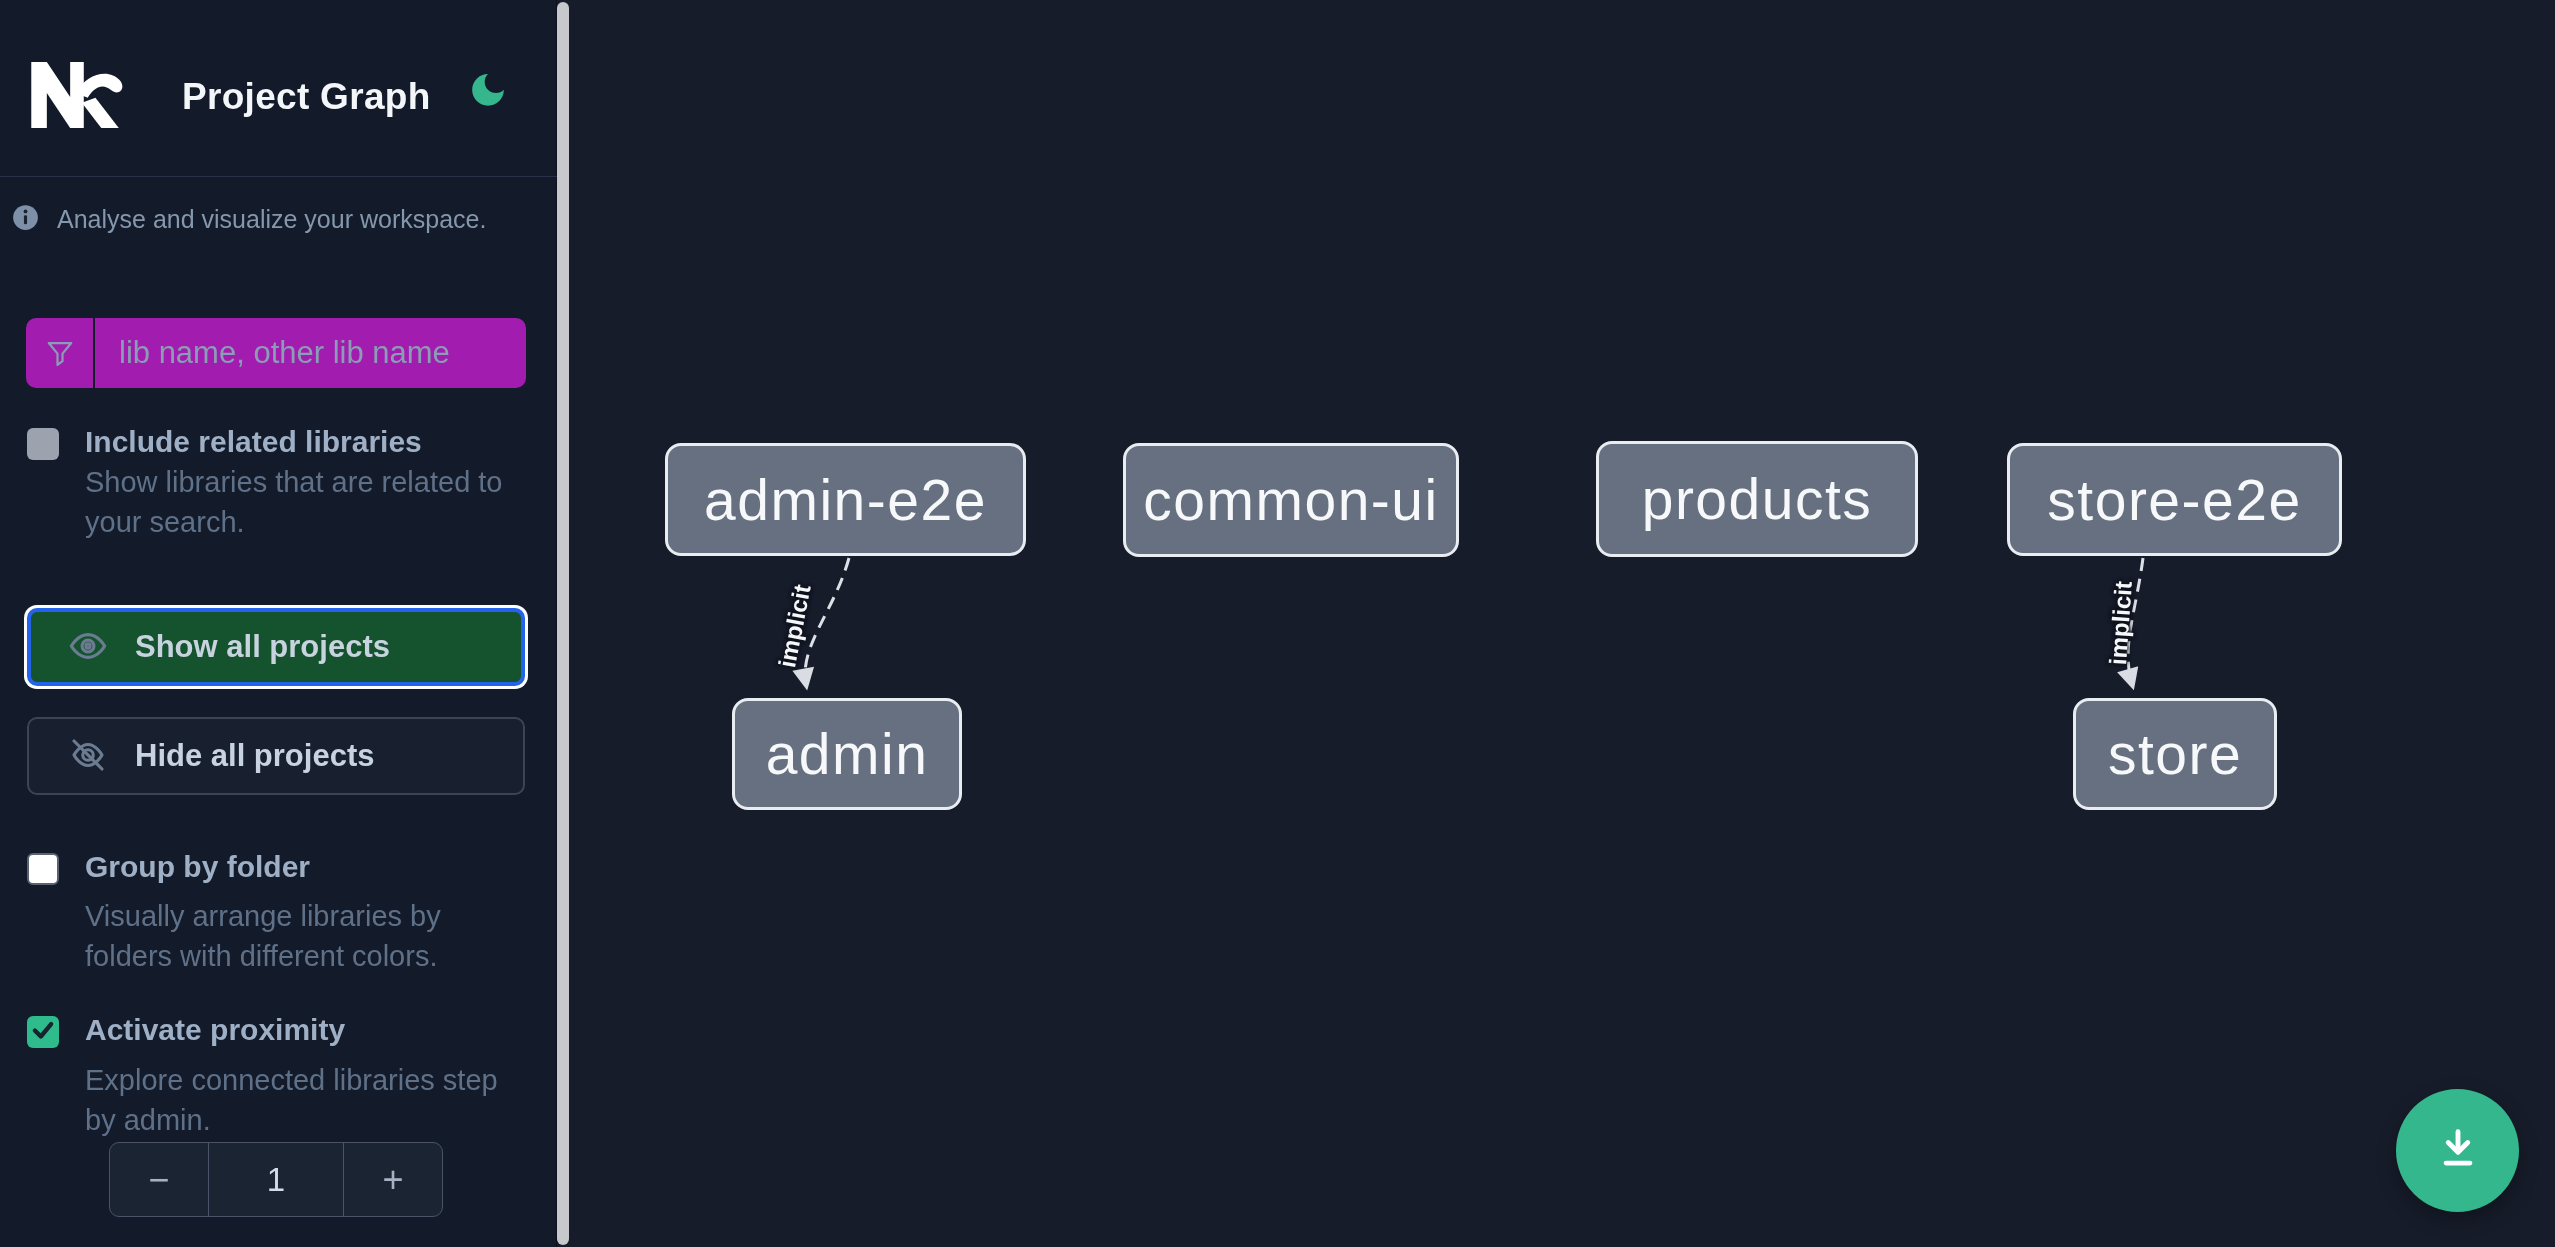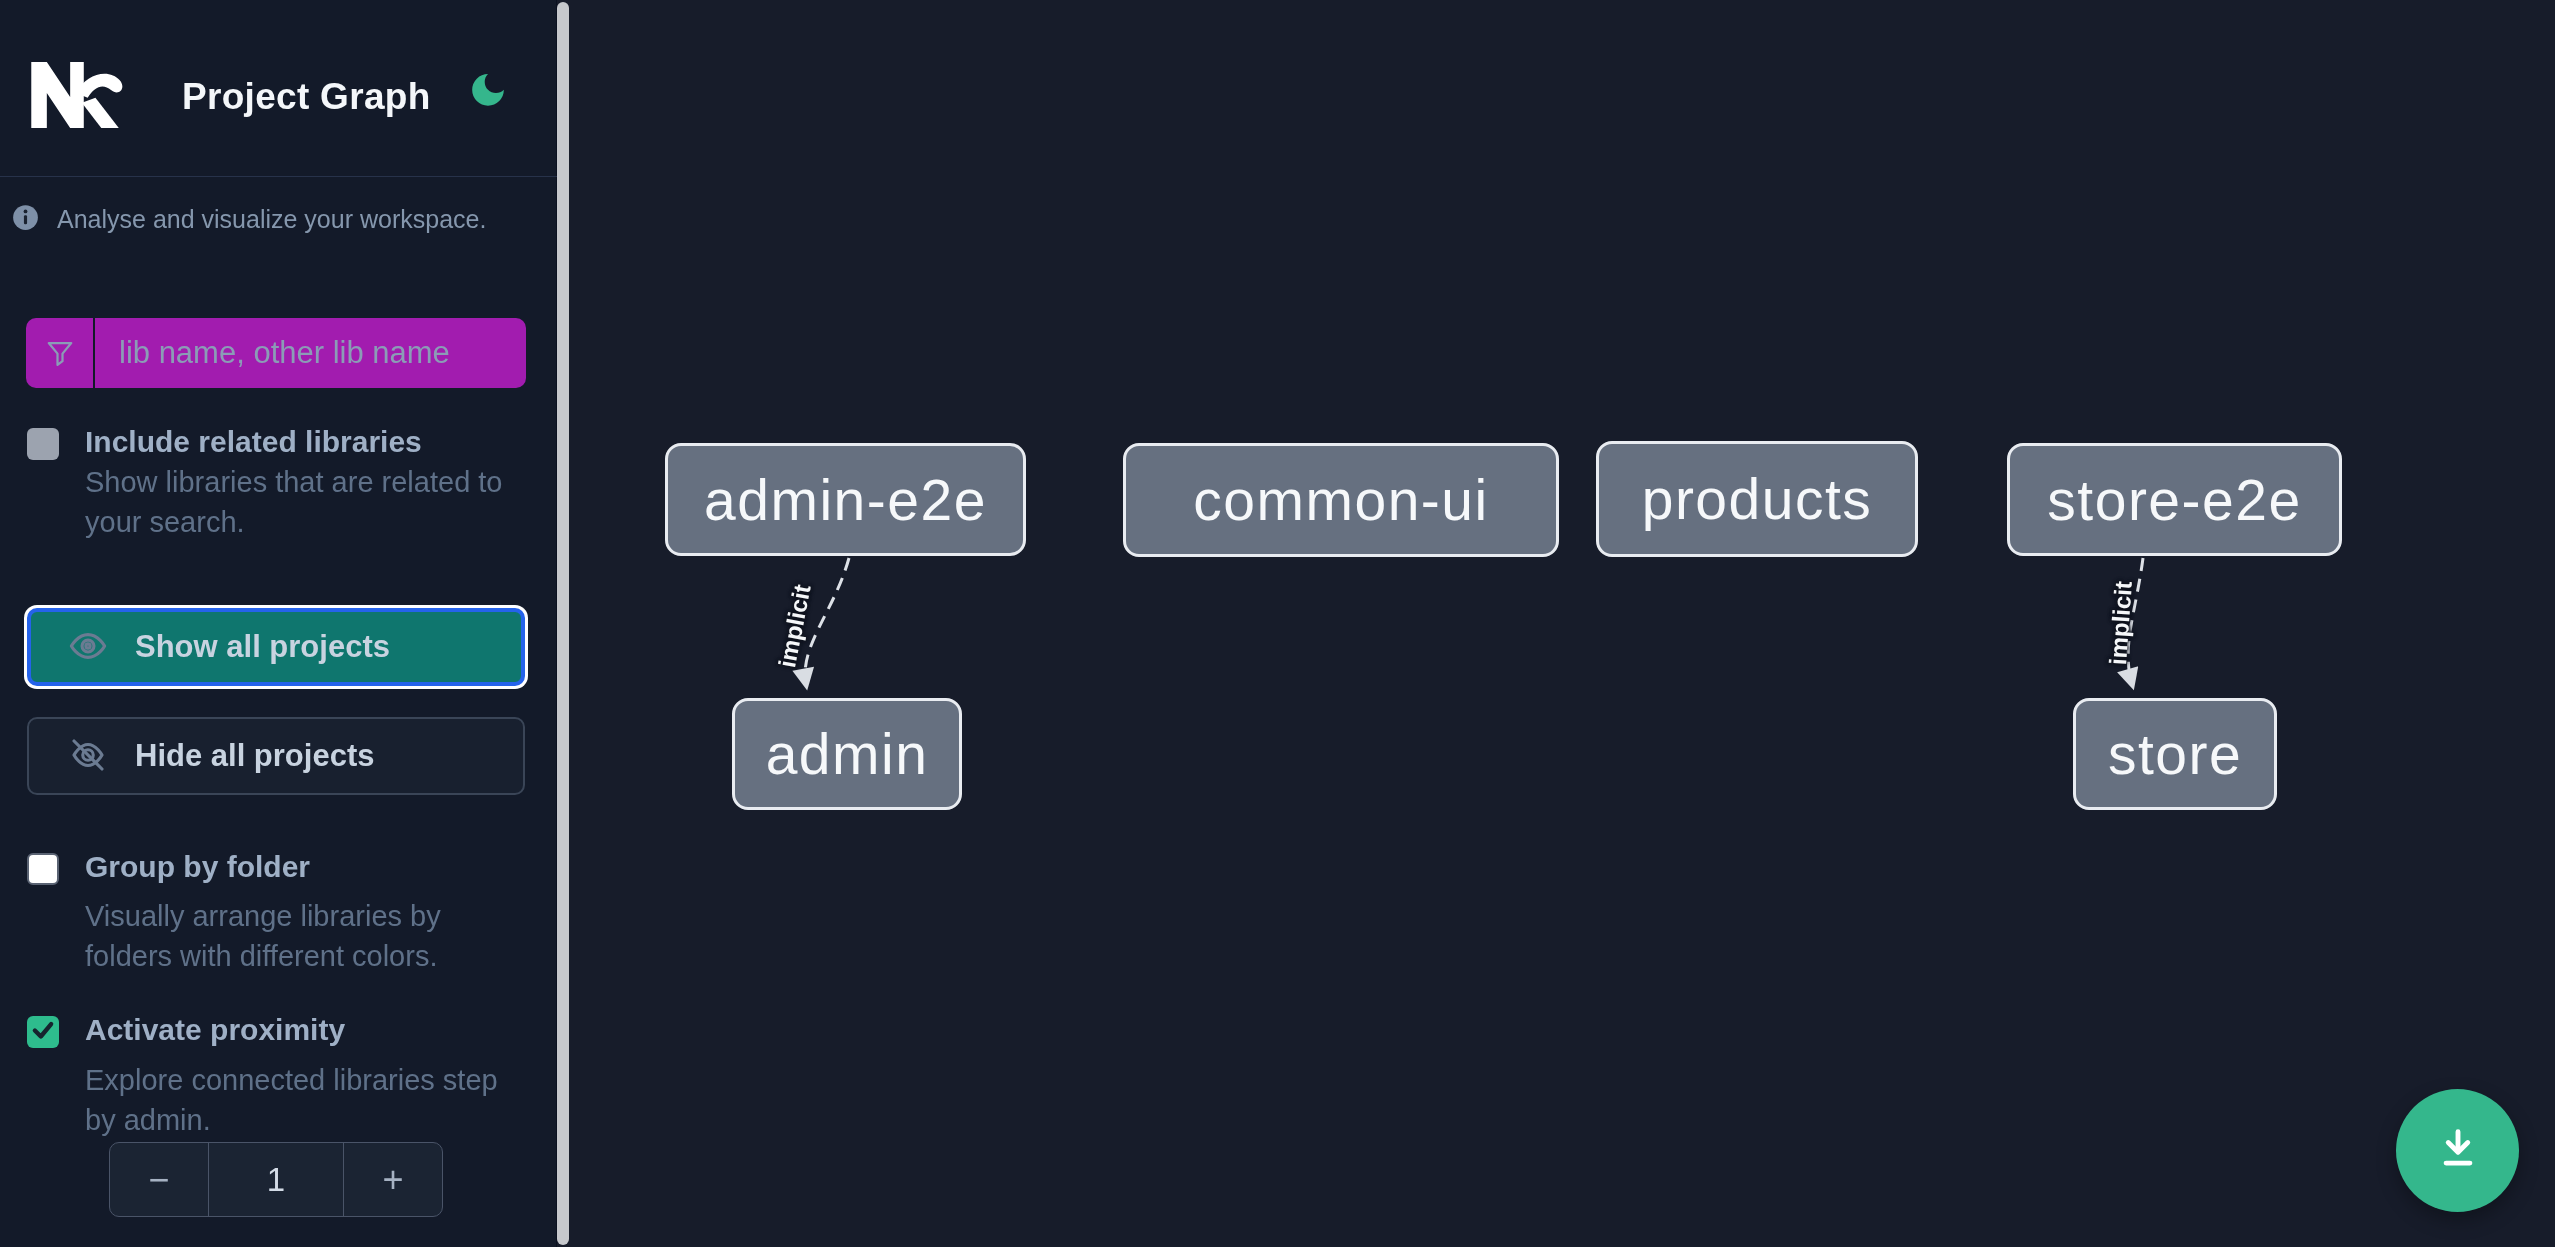--- a/index.html
+++ b/index.html
@@ -60,21 +60,21 @@
   .blk-include-desc { position:absolute; left:85px; top:462px; }
 
   .btn {
     position:absolute; left:27px; width:498px; height:78px;
     background:#18202f; border:2px solid #3a4557; border-radius:10px;
     display:flex; align-items:center; gap:26px; padding-left:38px;
     cursor:pointer; font-family:inherit;
   }
   .btn .btn-label { font-size:31px; font-weight:600; color:#c8d3e0; }
   .btn-show {
-    top:608px; background:#0f766e;
+    top:608px; background:#14532d;
     border:4px solid #2563eb; box-shadow:0 0 0 3px #ffffff;
     padding-left:36px;
   }
   .btn-hide { top:717px; }
 
   .blk-group-cb   { left:27px; top:853px; }
   .blk-group-lbl  { position:absolute; left:85px; top:849px; }
   .blk-group-desc { position:absolute; left:85px; top:896px; }
 
   .blk-prox-cb   { left:27px; top:1016px; }
@@ -104,21 +104,21 @@
   
   .canvas { position:absolute; left:570px; top:0; right:0; bottom:0; }
   .edges-svg { position:absolute; left:0; top:0; pointer-events:none; }
   .node {
     position:absolute; background:#667080; border:3px solid #e9ecf1; border-radius:16px;
     display:flex; align-items:center; justify-content:center;
     color:#f6f8fa; font-size:57px; letter-spacing:1.5px; cursor:pointer;
     white-space:nowrap;
   }
   .n-admin-e2e { left:665px;  top:443px; width:361px; height:113px; }
-  .n-common-ui { left:1123px; top:443px; width:436px; height:114px; }
+  .n-common-ui { left:1123px; top:443px; width:336px; height:114px; }
   .n-products  { left:1596px; top:441px; width:322px; height:116px; }
   .n-store-e2e { left:2007px; top:443px; width:335px; height:113px; }
   .n-admin     { left:732px;  top:698px; width:230px; height:112px; }
   .n-store     { left:2073px; top:698px; width:204px; height:112px; }
 
   .edge-label {
     position:absolute; width:110px; text-align:center;
     font-size:24px; font-weight:700; color:#f5f7f9;
     text-shadow:0 0 3px #10141e, 0 0 3px #10141e, 0 0 4px #10141e, 0 0 5px #10141e;
     pointer-events:none;

